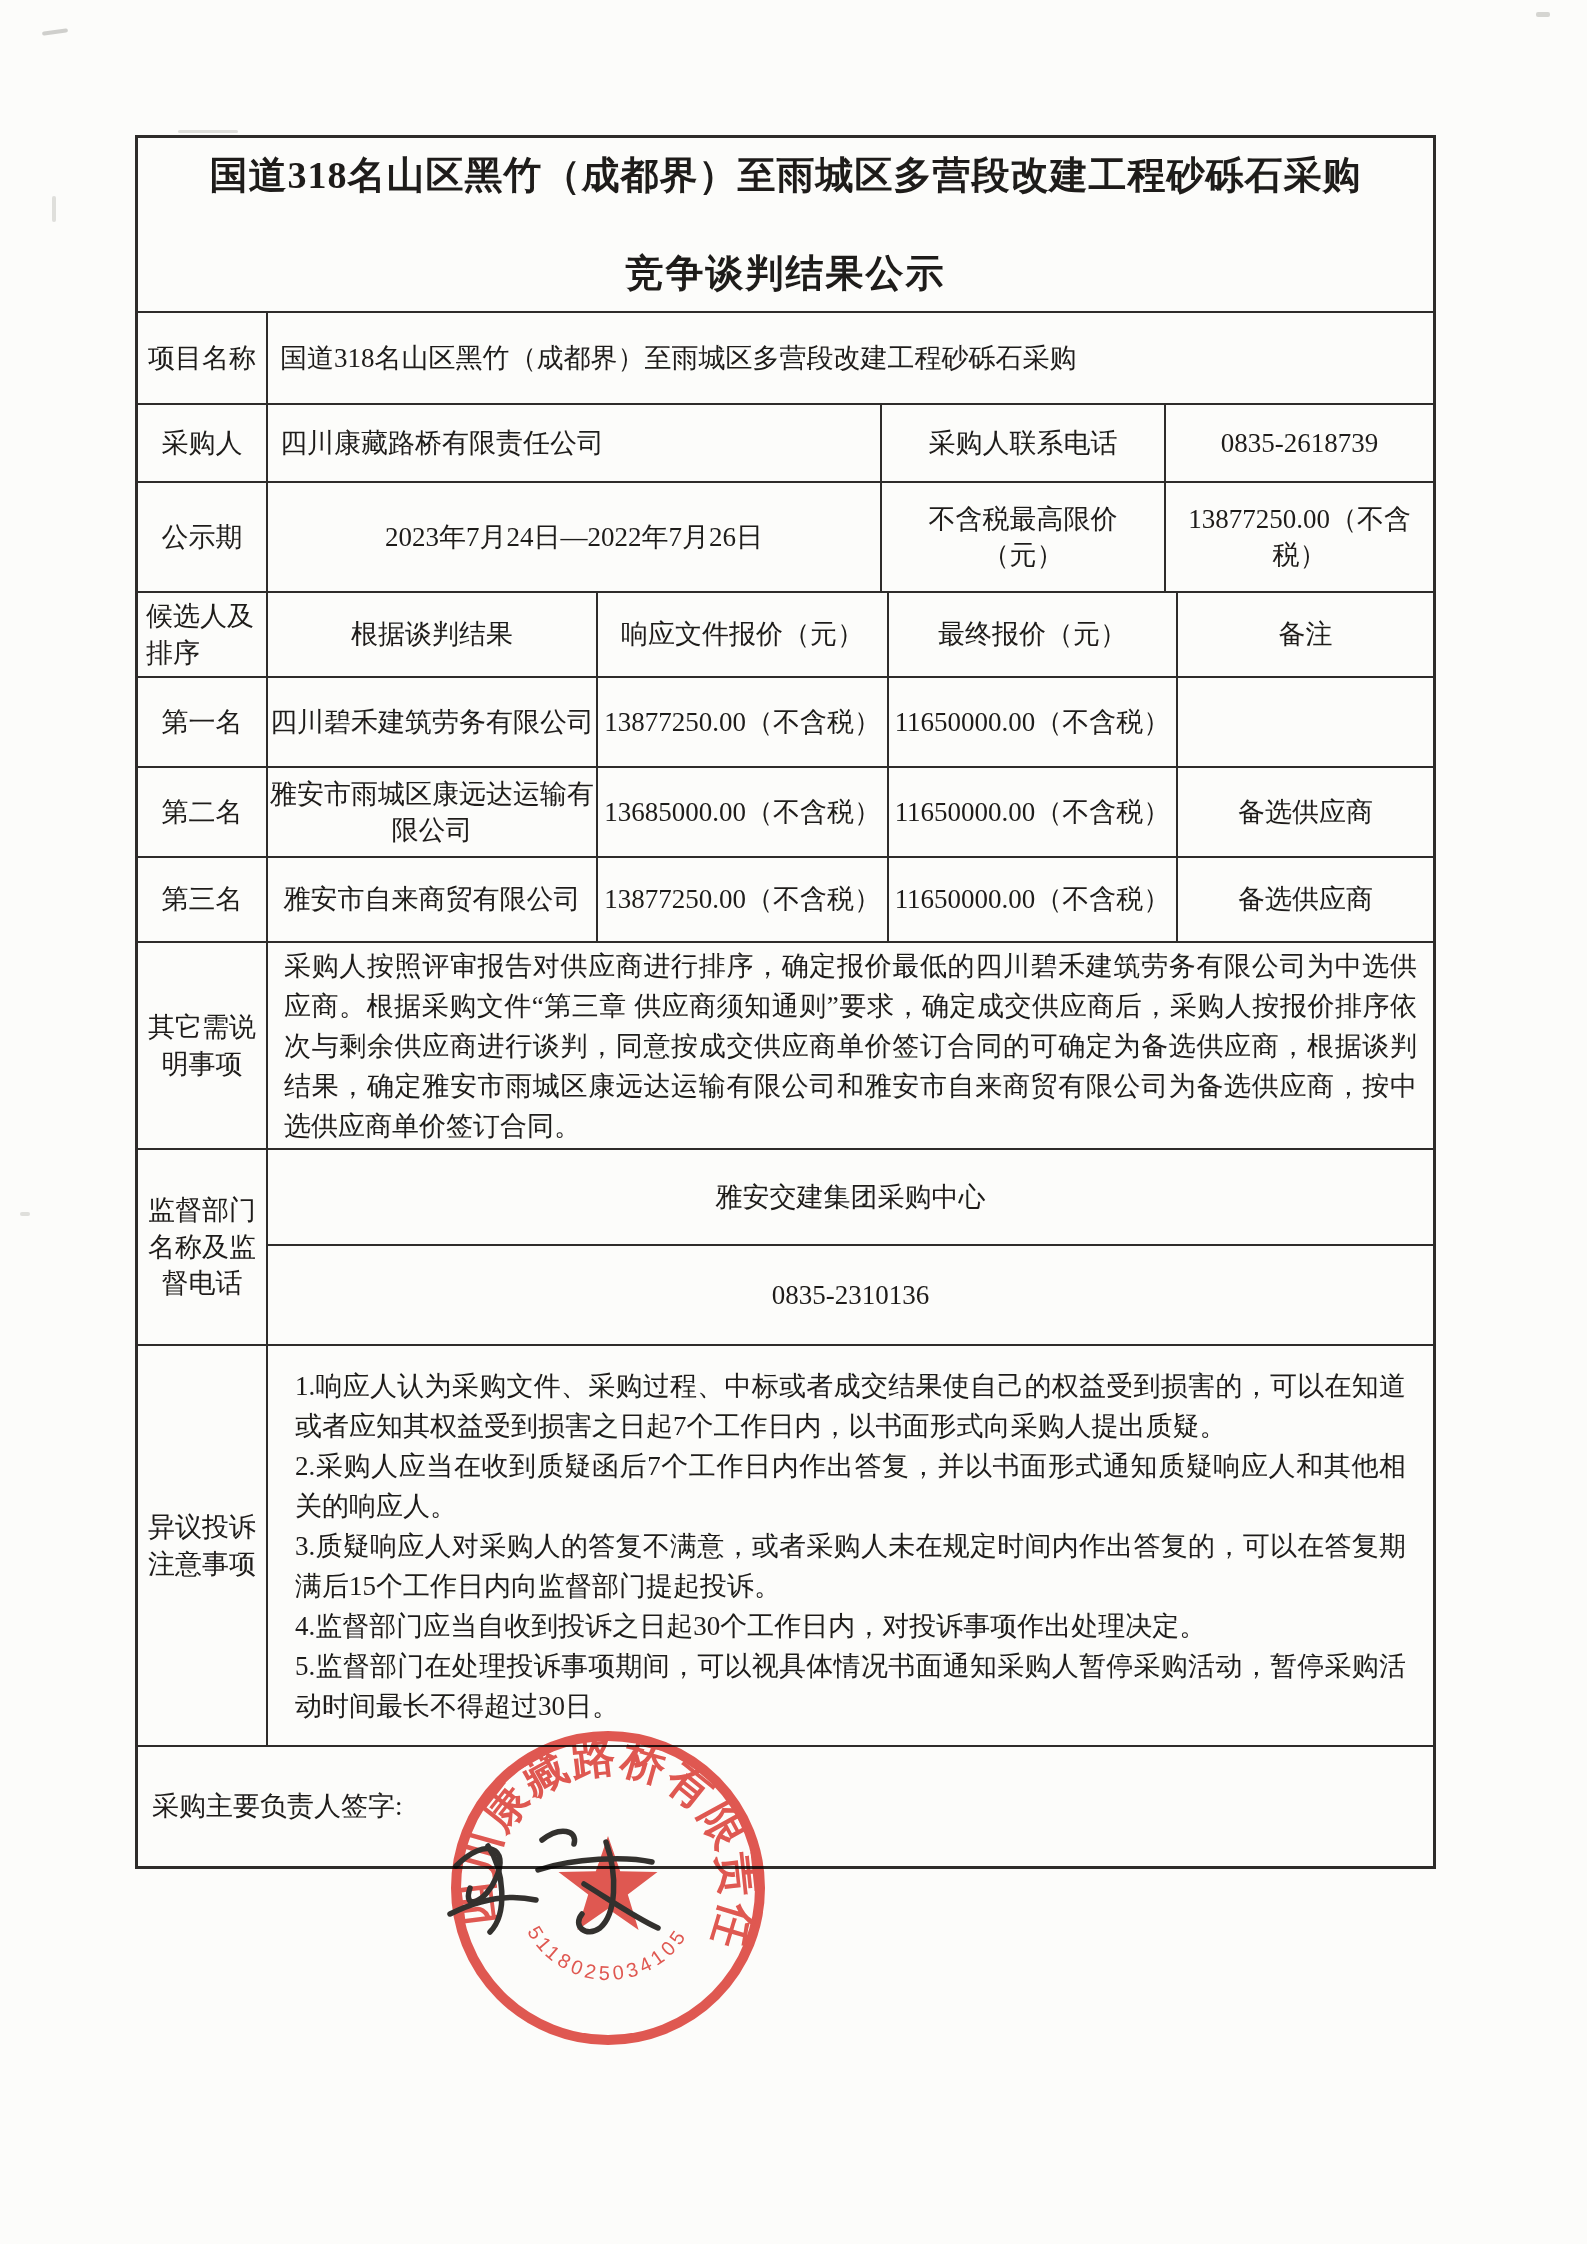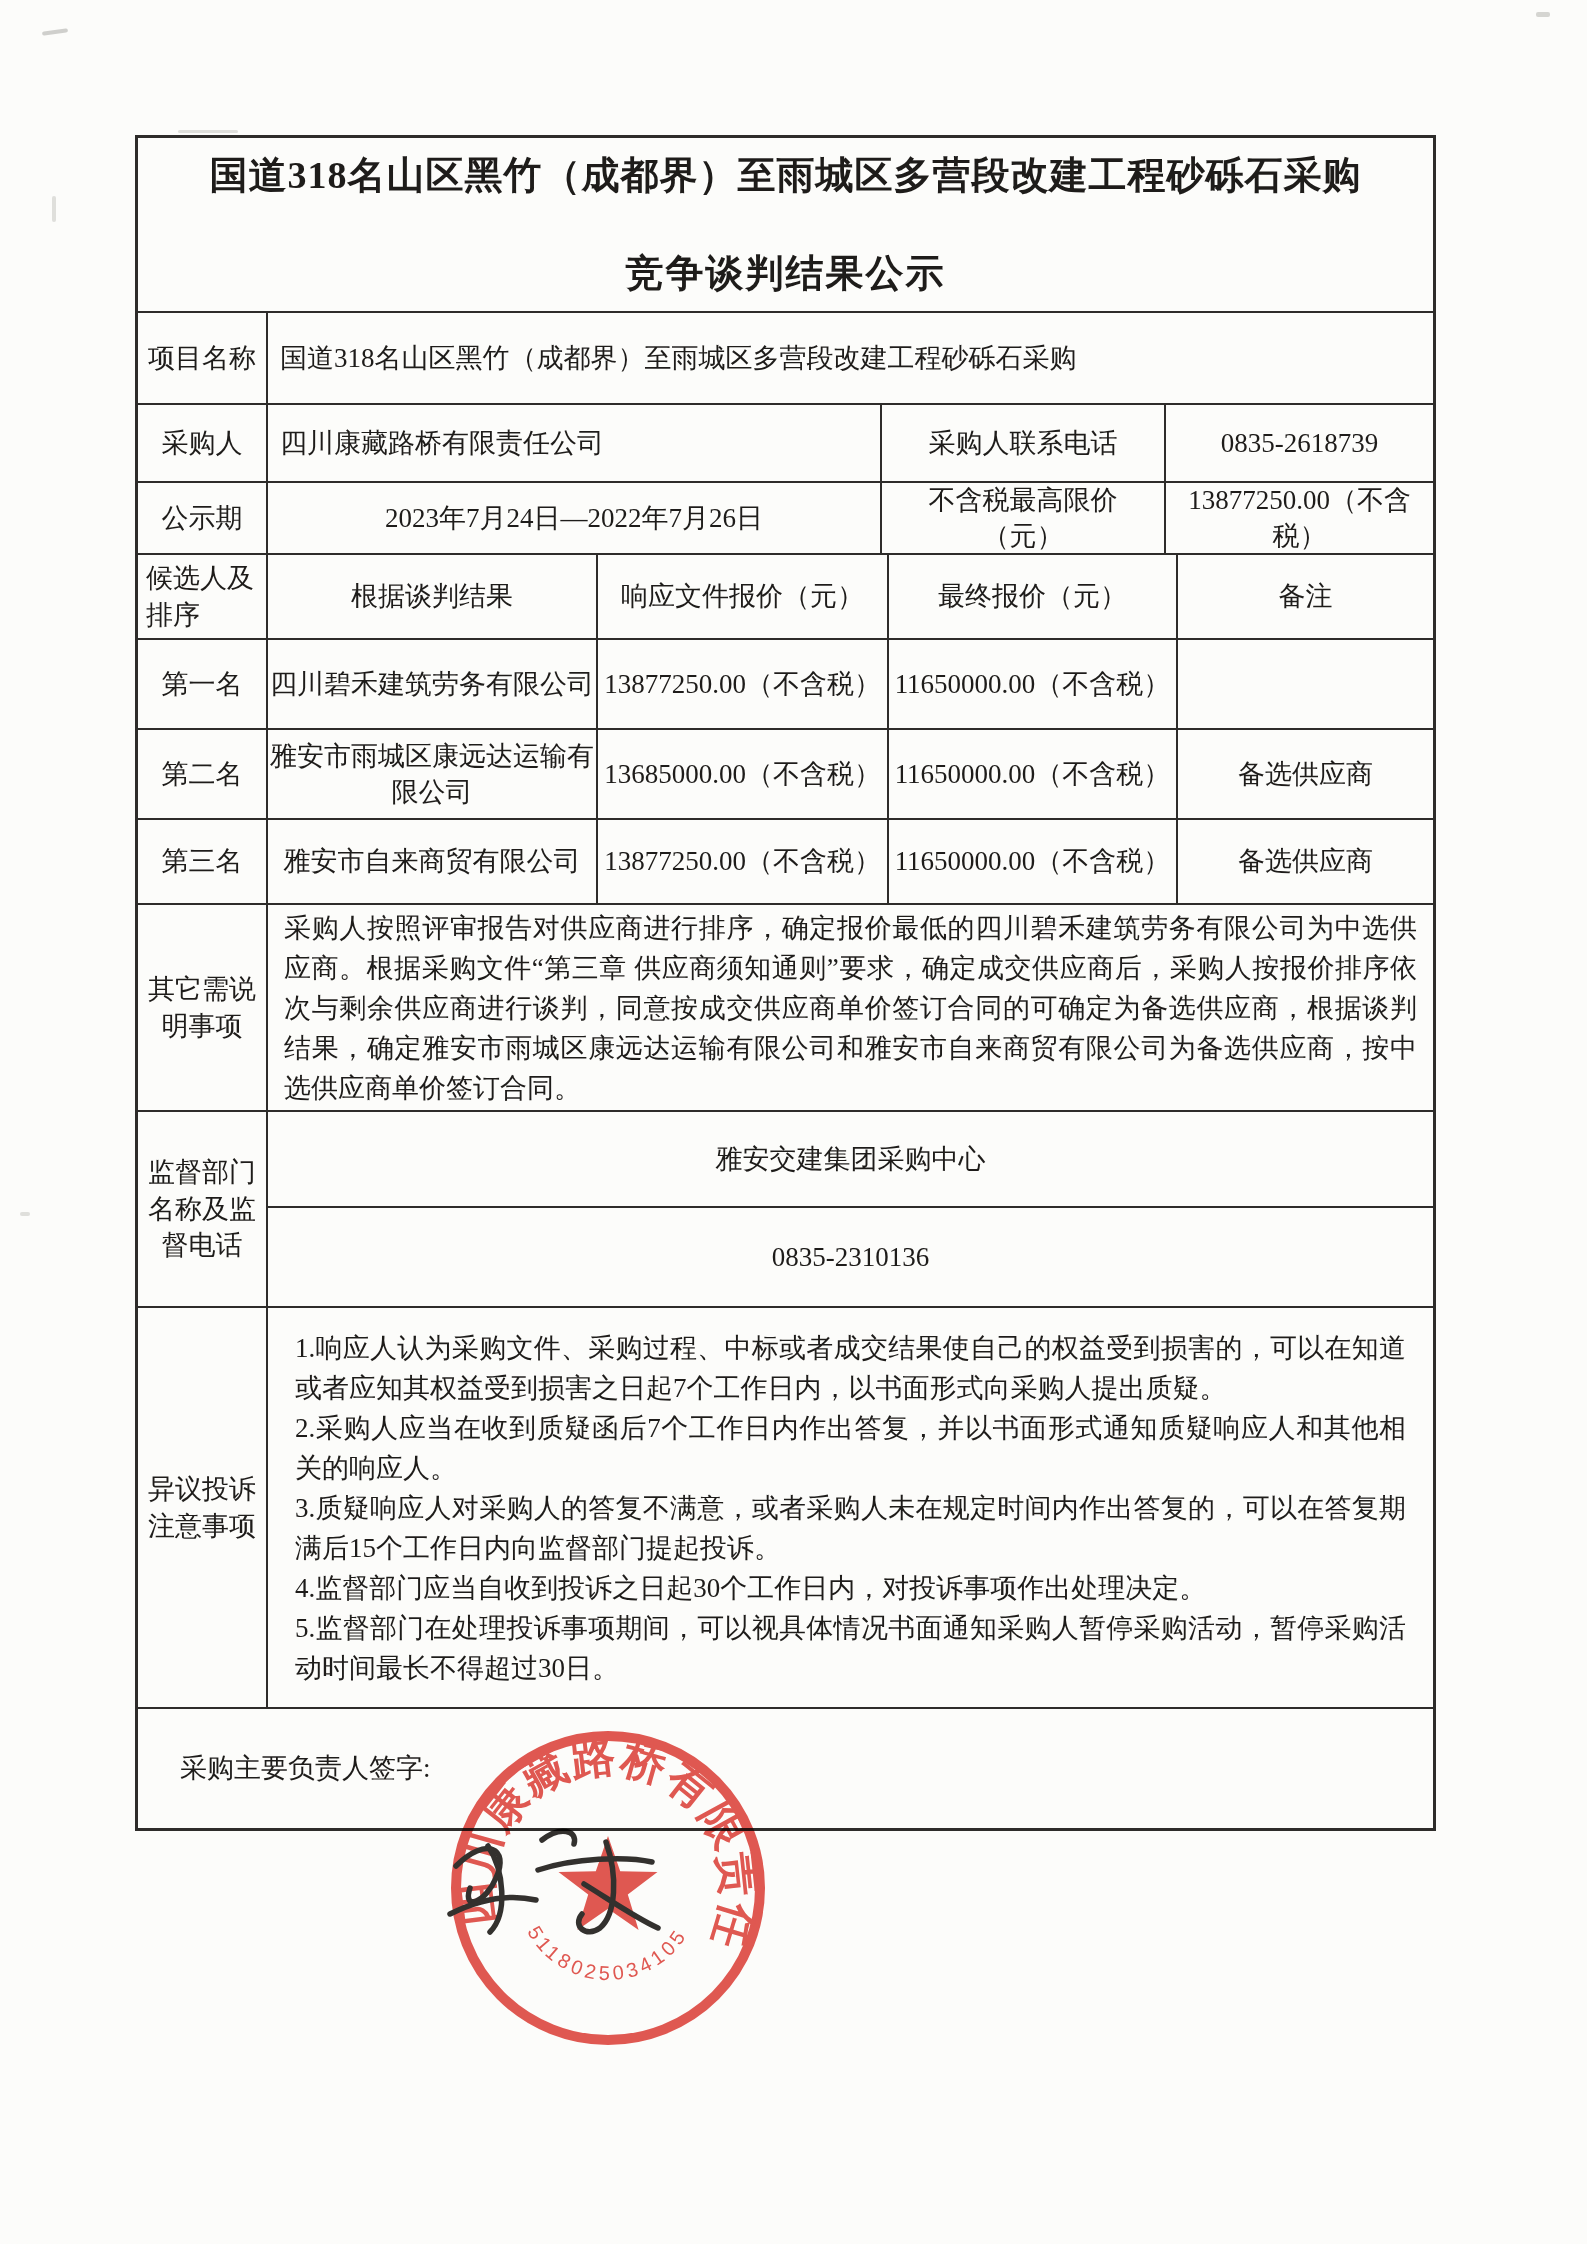--- a/index.html
+++ b/index.html
@@ -70,21 +70,21 @@
     border-bottom:2.5px solid var(--border);box-sizing:border-box;
   }
   .stack .sub:last-child{flex:1;border-bottom:none;}
 
   .dispute-body{
     flex:1;display:flex;flex-direction:column;justify-content:center;
     padding:10px 27px;box-sizing:border-box;
   }
   .dispute-body .item{text-align:justify;line-height:40px;font-size:27px;}
 
-  .sign-row{align-items:center;margin-left:28px;}
+  .sign-row{align-items:center;}
   .sign-cell{flex-direction:row;justify-content:flex-start;padding-left:14px;text-align:left;}
 
   .stamp{
     position:absolute;left:428px;top:1708px;width:360px;height:360px;
     mix-blend-mode:multiply;opacity:.93;
     pointer-events:none;
   }
 </style>
 </head>
 <body>
@@ -112,21 +112,21 @@
     </div>
 
     <div class="row" style="height:78px">
       <div class="cell w-lab">采购人</div>
       <div class="cell left w-614">四川康藏路桥有限责任公司</div>
       <div class="cell w-284">采购人联系电话</div>
       <div class="cell grow">0835-2618739</div>
     </div>
 
 
-    <div class="row" style="height:72px">
+    <div class="row" style="height:110px">
       <div class="cell w-lab">公示期</div>
       <div class="cell w-614">2023年7月24日—2022年7月26日</div>
       <div class="cell w-284">不含税最高限价（元）</div>
       <div class="cell grow">13877250.00（不含税）</div>
     </div>
 
     <div class="row" style="height:85px">
       <div class="cell w-lab left" style="padding-left:8px">候选人及排序</div>
       <div class="cell w-330">根据谈判结果</div>
       <div class="cell w-291">响应文件报价（元）</div>

